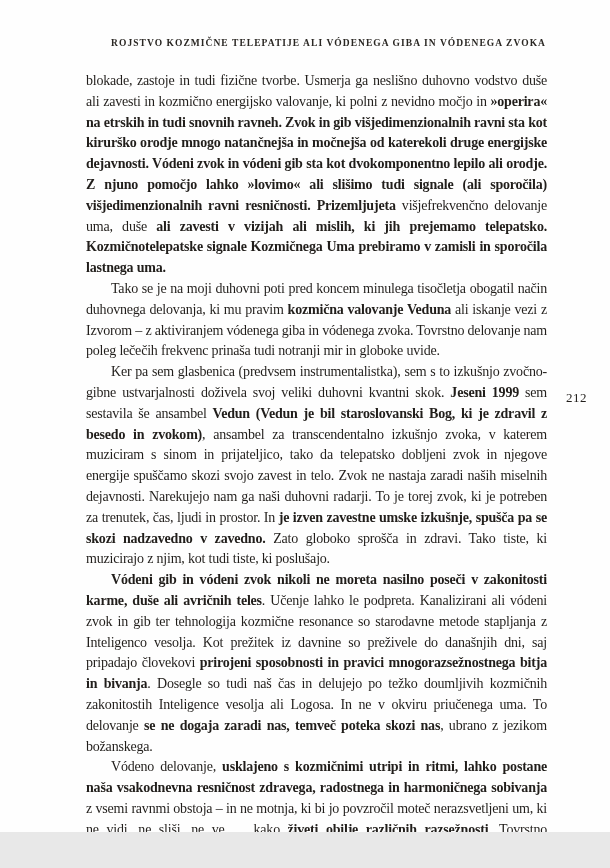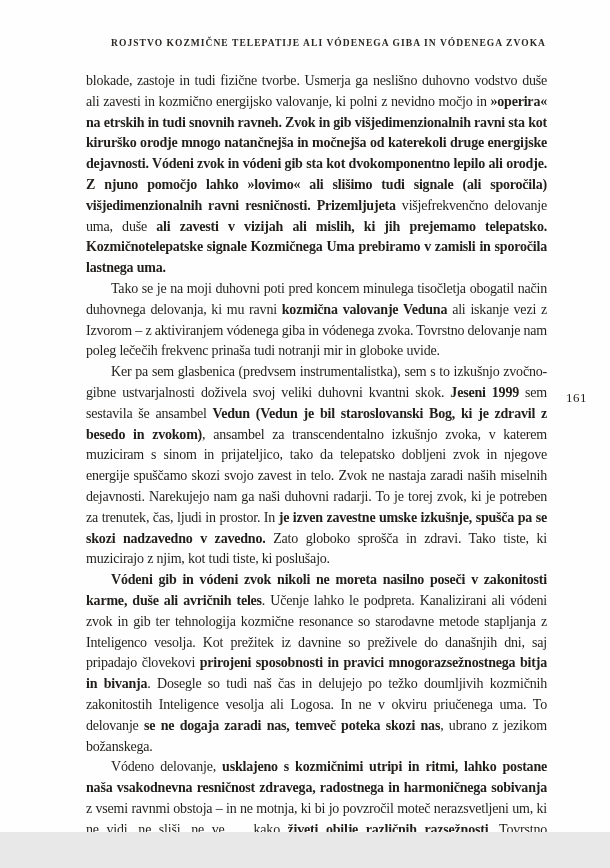--- a/index.html
+++ b/index.html
@@ -63,20 +63,20 @@
   }
 </style>
 </head>
 <body>
 
 <div class="book-page">
   <div class="running-header">ROJSTVO KOZMIČNE TELEPATIJE ALI VÓDENEGA GIBA IN VÓDENEGA ZVOKA</div>
 
   <div class="body-text">
       <p class="para"><span>blokade, zastoje in tudi fizične tvorbe. Usmerja ga neslišno duhovno vodstvo duše ali zavesti in kozmično energijsko valovanje, ki polni z nevidno močjo in </span><span class="b">»operira« na etrskih in tudi snovnih ravneh. Zvok in gib višjedimenzionalnih ravni sta kot kirurško orodje mnogo natančnejša in močnejša od katerekoli druge energijske dejavnosti. Vódeni zvok in vódeni gib sta kot dvokomponentno lepilo ali orodje. Z njuno pomočjo lahko »lovimo« ali slišimo tudi signale (ali sporočila) višjedimenzionalnih ravni resničnosti. Prizemljujeta</span><span> višjefrekvenčno delovanje uma, duše </span><span class="b">ali zavesti v vizijah ali mislih, ki jih prejemamo telepatsko. Kozmičnotelepatske signale Kozmičnega Uma prebiramo v zamisli in sporočila lastnega uma.</span></p>
-      <p class="para indent"><span>Tako se je na moji duhovni poti pred koncem minulega tisočletja obogatil način duhovnega delovanja, ki mu ravni </span><span class="b">kozmična valovanje Veduna</span><span> ali iskanje vezi z Izvorom – z aktiviranjem vódenega giba in vódenega zvoka. Tovrstno delovanje nam poleg lečečih frekvenc prinaša tudi notranji mir in globoke uvide.</span></p>
+      <p class="para indent"><span>Tako se je na moji duhovni poti pred koncem minulega tisočletja obogatil način duhovnega delovanja, ki mu pravim </span><span class="b">kozmična valovanje Veduna</span><span> ali iskanje vezi z Izvorom – z aktiviranjem vódenega giba in vódenega zvoka. Tovrstno delovanje nam poleg lečečih frekvenc prinaša tudi notranji mir in globoke uvide.</span></p>
       <p class="para indent"><span>Ker pa sem glasbenica (predvsem instrumentalistka), sem s to izkušnjo zvočno-gibne ustvarjalnosti </span><span class="u">doživela svoj veliki duhovni kvantni skok</span><span>. </span><span class="b">Jeseni 1999 </span><span class="u">sem sestavila še ansambel</span><span> </span><span class="b">Vedun (Vedun je bil staroslovanski Bog, ki je zdravil z besedo in zvokom)</span><span>, ansambel za transcendentalno izkušnjo zvoka, v katerem muziciram s sinom in prijateljico, tako da telepatsko dobljeni zvok in njegove energije spuščamo skozi svojo zavest in telo. Zvok ne nastaja zaradi naših miselnih dejavnosti. Narekujejo nam ga naši duhovni radarji. To je torej zvok, ki je potreben za trenutek, čas, ljudi in prostor. In </span><span class="b">je izven zavestne umske izkušnje, spušča pa se skozi nadzavedno v zavedno. </span><span class="u">Zato globoko sprošča in zdravi</span><span>. Tako tiste, ki muzicirajo z njim, kot tudi tiste, ki poslušajo.</span></p>
       <p class="para indent"><span class="b">Vódeni gib in vódeni zvok nikoli ne moreta nasilno poseči v zakonitosti karme, duše ali avričnih teles</span><span>. Učenje lahko le podpreta. Kanalizirani ali vódeni zvok in gib ter tehnologija </span><span class="u">kozmične resonance so starodavne metode stapljanja z Inteligenco vesolja</span><span>. Kot prežitek iz davnine so preživele do današnjih dni, saj pripadajo človekovi </span><span class="b">prirojeni sposobnosti in pravici mnogorazsežnostnega bitja in bivanja</span><span>. Dosegle so tudi naš čas in </span><span class="u">delujejo po težko doumljivih kozmičnih zakonitostih Inteligence vesolja ali Logosa</span><span>. In ne v okviru priučenega uma. To delovanje </span><span class="b">se ne dogaja zaradi nas, temveč poteka skozi nas</span><span>, ubrano z jezikom božanskega.</span></p>
       <p class="para indent"><span>Vódeno delovanje, </span><span class="b">usklajeno s kozmičnimi utripi in ritmi, lahko postane naša vsakodnevna resničnost zdravega, radostnega in harmoničnega sobivanja</span><span> z vsemi ravnmi obstoja – in ne motnja, ki bi jo povzročil moteč nerazsvetljeni um, ki ne vidi, ne sliši, ne ve … kako </span><span class="b">živeti obilje različnih razsežnosti</span><span>. Tovrstno prakticiranje kozmičnotelepatskega medijstva nam poleg urejajočih frekvenc prinaša tudi </span><span class="b">vse manj bolečih napak na življenjski poti.</span></p>
     </div>
 
-  <div class="page-number">161</div>
+  <div class="page-number">212</div>
 </div>
 
 </body></html>

